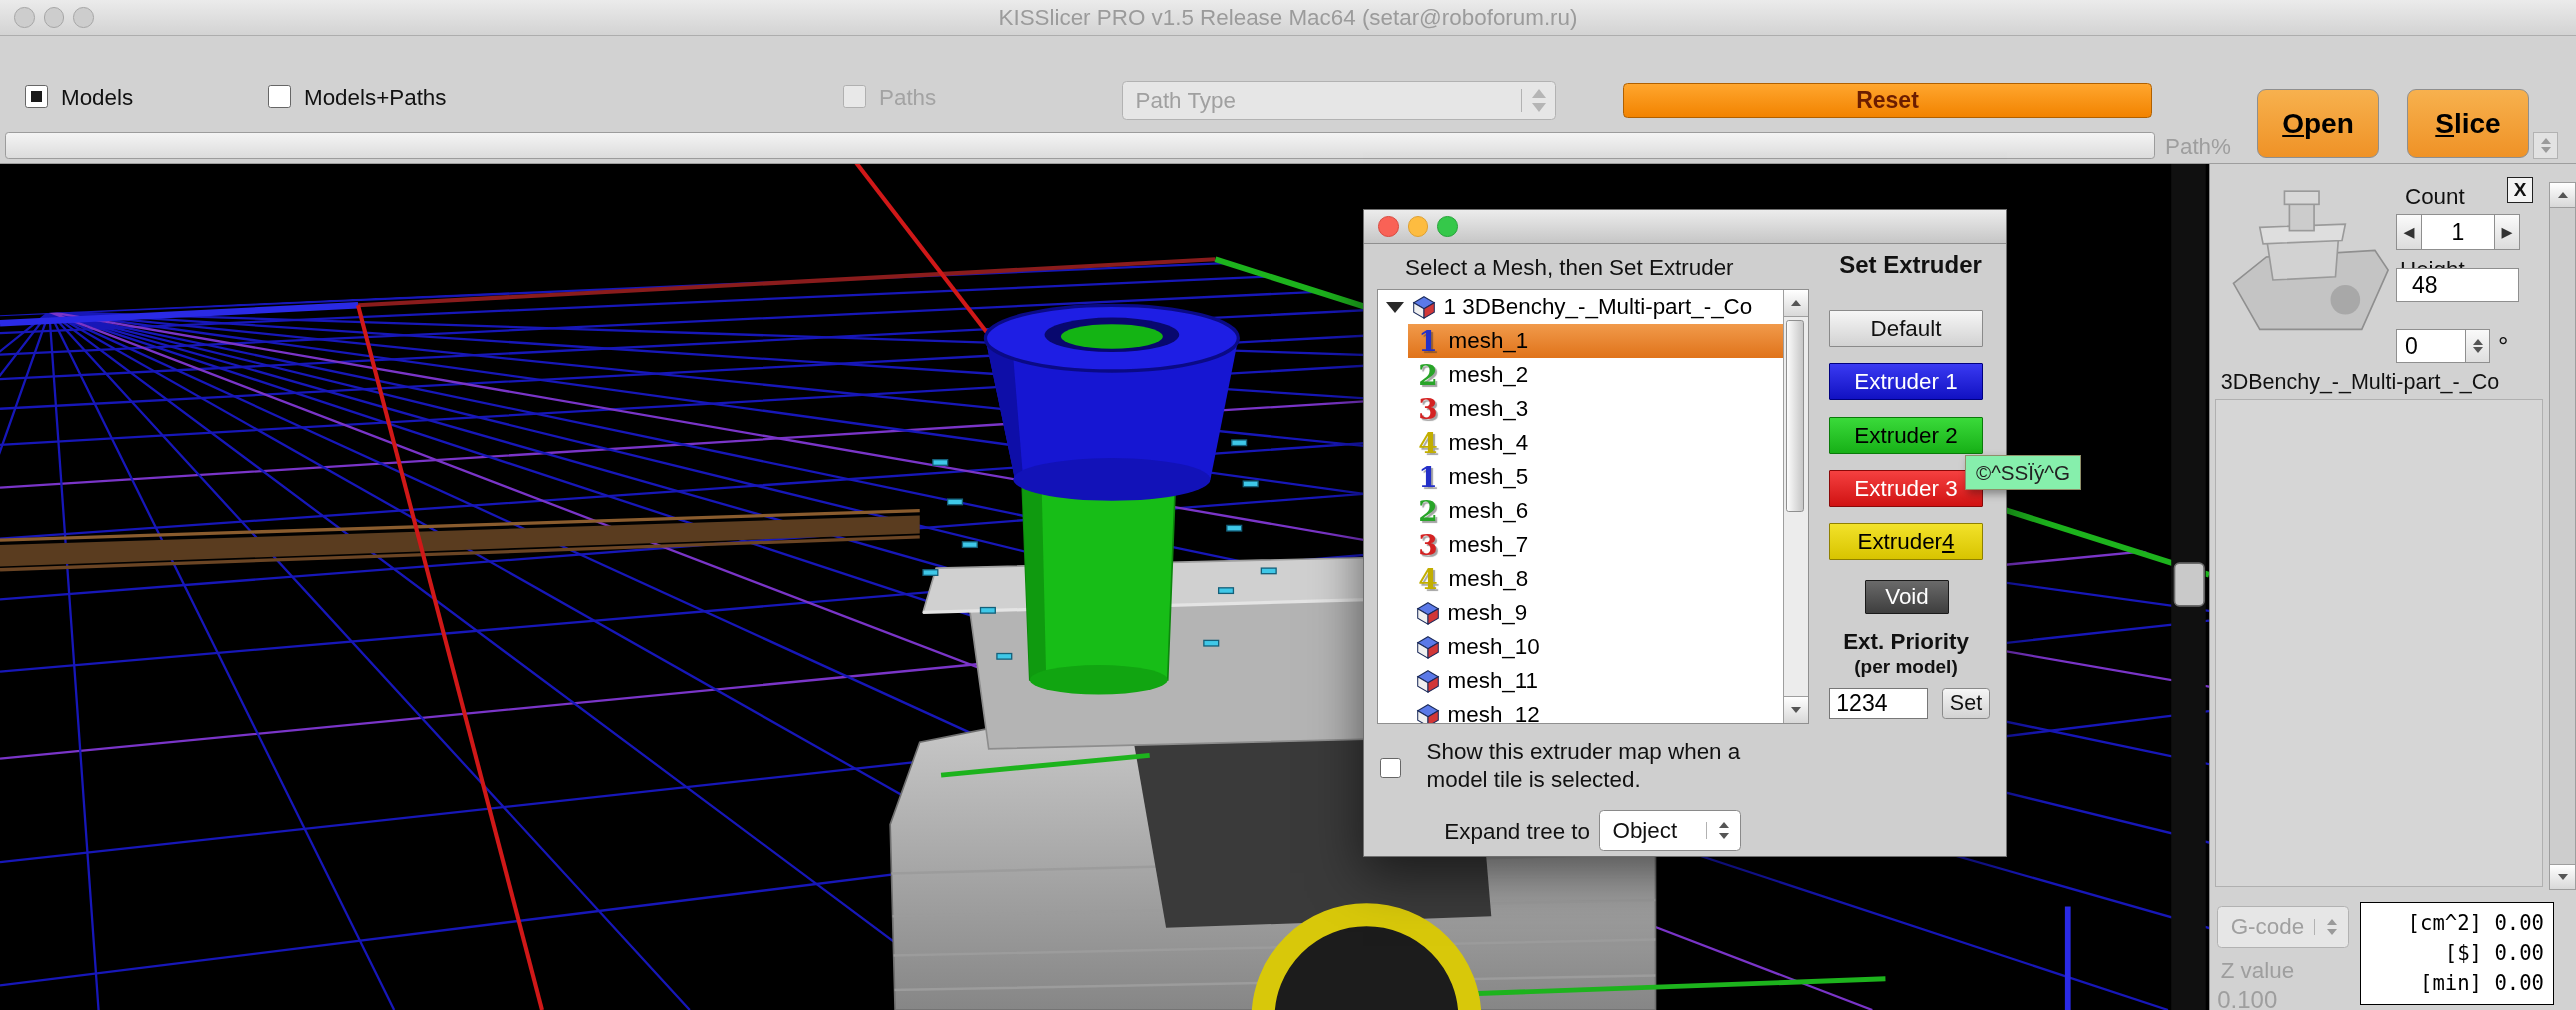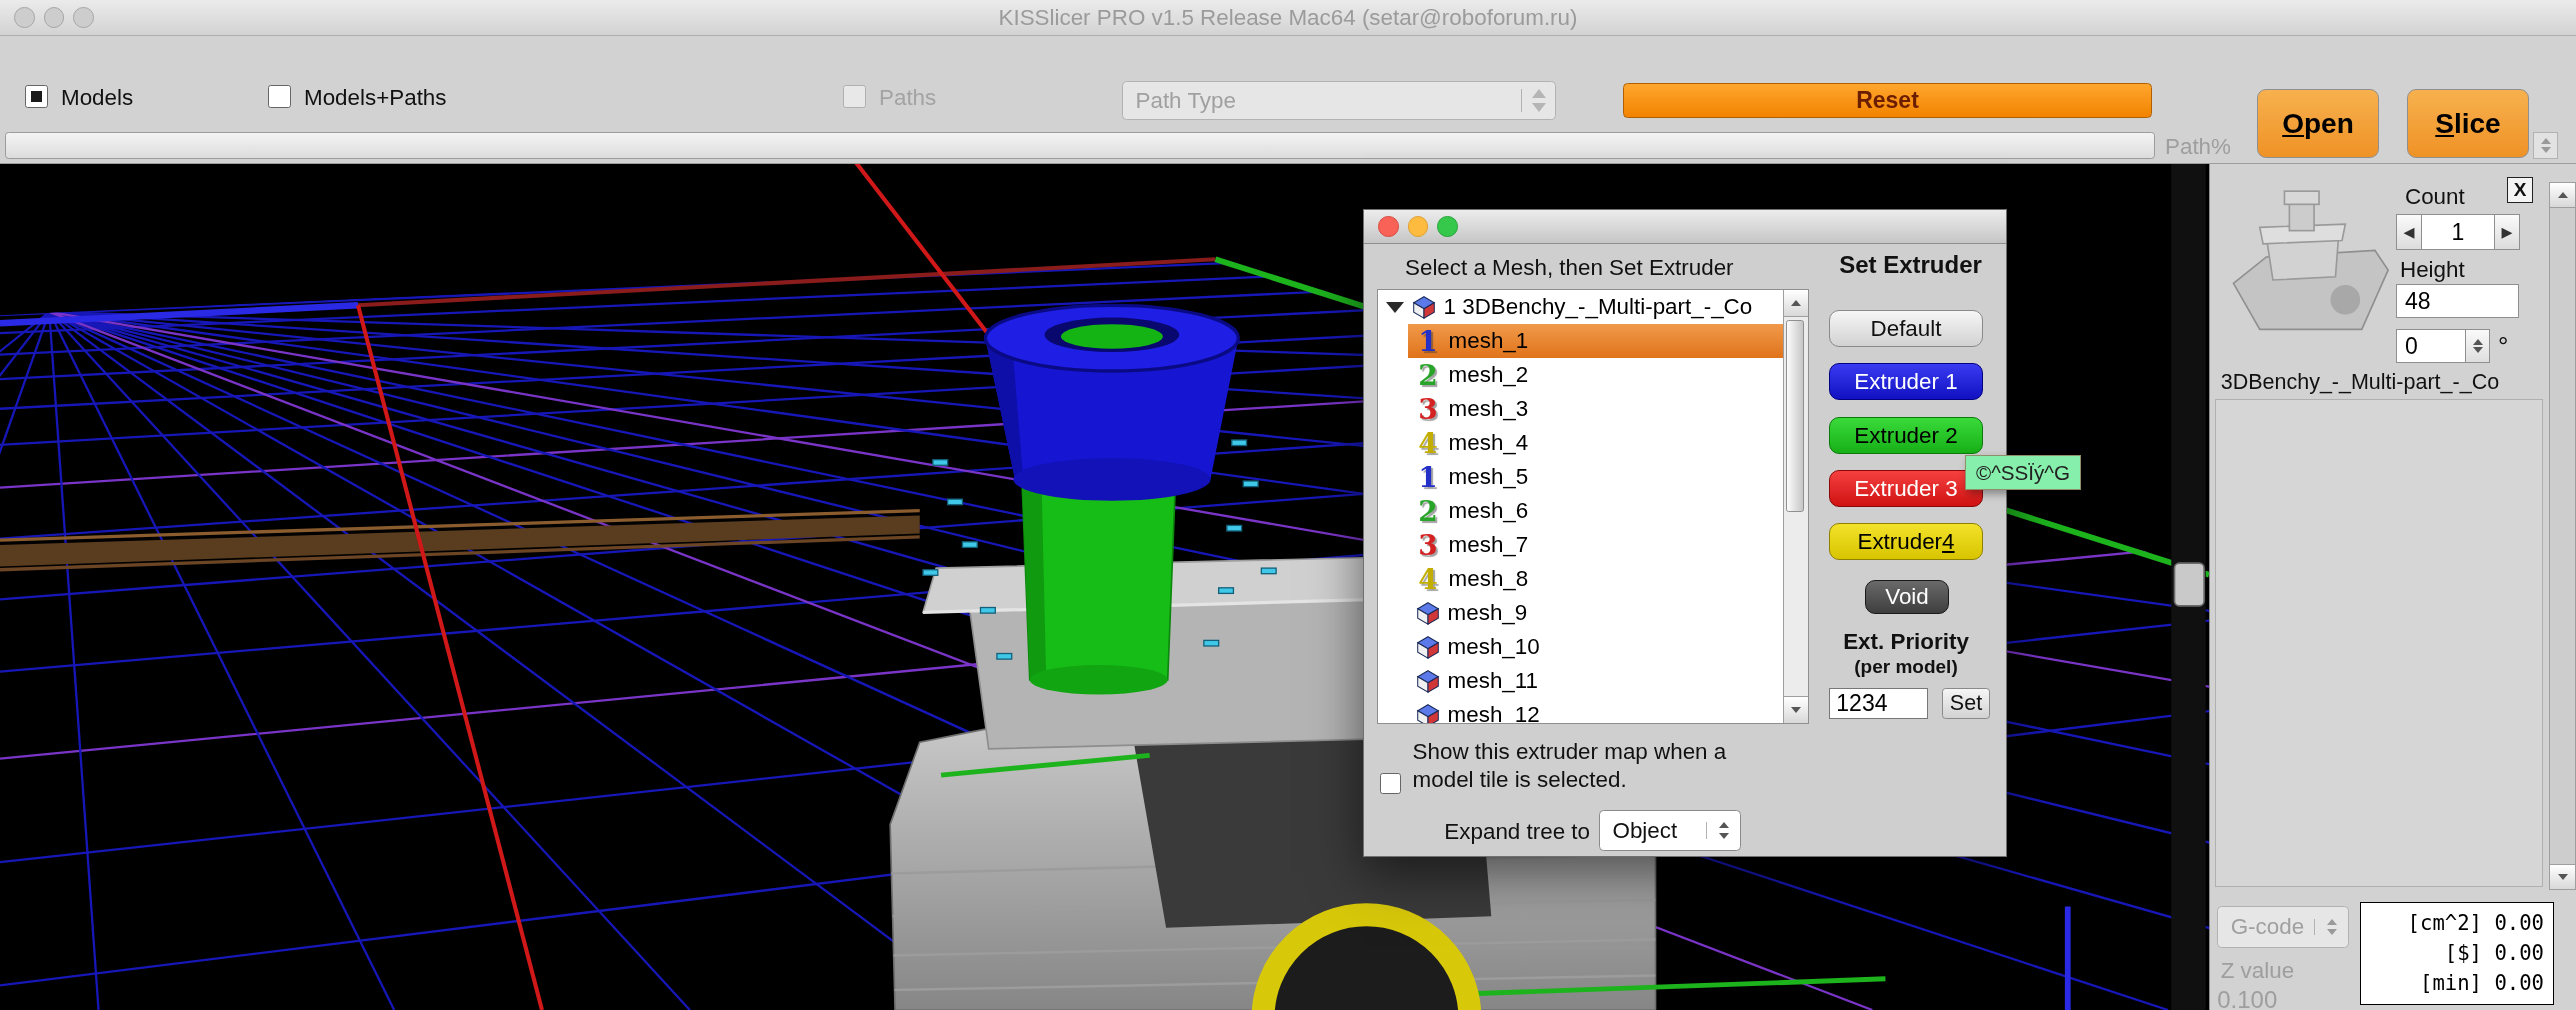--- a/index.html
+++ b/index.html
@@ -45,21 +45,21 @@
 
 .sidebar{position:absolute;left:2209px;top:164px;width:367px;height:846px;background:#d2d2d2;border-left:1.8px solid #8f8f8f}
 .sidebar .abs{position:absolute}
 .thumb{left:7.2px;top:14.3px;width:181px;height:186px}
 .count-label{left:195px;top:20px;font-size:22.4px;color:#111}
 .x-btn{left:297px;top:12.5px;width:26px;height:26px;background:#f4f4f4;border:1.8px solid #222;font-size:19px;font-weight:bold;display:flex;align-items:center;justify-content:center;color:#111}
 .count-stepper{left:186px;top:50px;height:36px;display:flex}
 .step-arrow{width:26px;background:linear-gradient(#fbfbfb,#dcdcdc);border:1.8px solid #8f8f8f;font-size:14.3px;display:flex;align-items:center;justify-content:center;color:#333}
 .count-field{width:72px;background:#fff;border-top:1.8px solid #8f8f8f;border-bottom:1.8px solid #8f8f8f;border-left:none;border-right:none;font-size:23px;text-align:center;font-family:"Liberation Sans",sans-serif}
 .height-label{left:190px;top:93px;font-size:22.4px;color:#111}
-.height-field{left:186px;top:120px;width:123px;height:34px;background:#fff;border:1.8px solid #8f8f8f;font-size:23px;padding-left:8px;font-family:"Liberation Sans",sans-serif}
+.height-field{left:186px;top:104px;width:123px;height:34px;background:#fff;border:1.8px solid #8f8f8f;font-size:23px;padding-left:15px;font-family:"Liberation Sans",sans-serif}
 .rot-wrap{left:186px;top:165px;height:34px;display:flex;align-items:center}
 .rot-field{width:70px;height:34px;background:#fff;border:1.8px solid #8f8f8f;font-size:23px;padding-left:8px;font-family:"Liberation Sans",sans-serif}
 .spin{width:24px;height:34px;border:1.8px solid #8f8f8f;border-left:none;background:linear-gradient(#fafafa,#dedede);display:flex;flex-direction:column;align-items:center;justify-content:center;gap:2.7px}
 .degree{font-size:26px;margin-left:8px;color:#111}
 .model-name{left:10.7px;top:206px;width:344px;font-size:21.5px;color:#111;white-space:nowrap;overflow:hidden}
 .tiles{left:5.4px;top:235px;width:328px;height:488px;border:1.8px solid #b0b0b0;background:#d6d6d6}
 .side-scroll{left:339px;top:18px;width:27px;height:708px;background:#cdcdcd;border:1.8px solid #9e9e9e}
 .ss-btn{position:absolute;left:0;width:100%;height:25px;background:linear-gradient(#fff,#d8d8d8);display:flex;align-items:center;justify-content:center}
 .ss-btn.top{top:0;border-bottom:1.8px solid #9e9e9e}
 .ss-btn.bottom{bottom:0;border-top:1.8px solid #9e9e9e}
@@ -86,34 +86,34 @@
 .num{width:25px;font-size:28px;font-weight:bold;text-align:center;font-family:"DejaVu Serif",serif;text-shadow:1.8px 1.8px 0.9px rgba(50,50,50,.45)}
 .num1{color:#2430c8}.num2{color:#28a428}.num3{color:#d42222}.num4{color:#c2ae00}
 .cube{width:24px;height:24px;flex:0 0 auto}
 .cube svg{display:block;width:100%;height:100%}
 .disc{width:0;height:0;border-left:9px solid transparent;border-right:9px solid transparent;border-top:11.6px solid #2a2a2a;flex:0 0 auto}
 .list-scroll{position:absolute;right:0;top:0;width:25px;height:100%;background:#ececec;border-left:1.8px solid #9e9e9e}
 .ls-btn{position:absolute;left:0;width:100%;height:27px;background:linear-gradient(#fff,#d8d8d8);display:flex;align-items:center;justify-content:center}
 .ls-btn.top{top:0;border-bottom:1.8px solid #9e9e9e}
 .ls-btn.bottom{bottom:0;border-top:1.8px solid #9e9e9e}
 .ls-thumb{position:absolute;left:1.8px;top:30px;width:18px;height:192px;background:linear-gradient(90deg,#fcfcfc,#c6c6c6);border:0.9px solid #8f8f8f;border-radius:2.7px}
-.ext-btn{position:absolute;left:465px;width:154px;height:37px;display:flex;align-items:center;justify-content:center;font-size:22.4px;border-radius:10px;border:1.8px solid #555}
+.ext-btn{position:absolute;left:465px;width:154px;height:37px;display:flex;align-items:center;justify-content:center;font-size:22.4px;border-radius:1px;border:1.8px solid #555}
 #btn-default{top:100px;background:linear-gradient(#f6f6f6,#d2d2d2);border-color:#8a8a8a;color:#111}
 #btn-e1{top:153px;background:linear-gradient(#3a3af2,#1111c2);border-color:#000080;color:#fff}
 #btn-e2{top:207px;background:linear-gradient(#3ada3a,#17b017);border-color:#0a7a0a;color:#000}
 #btn-e3{top:260px;background:linear-gradient(#f54040,#d01212);border-color:#8a0808;color:#fff}
 #btn-e4{top:313px;background:linear-gradient(#f2e22a,#d8c400);border-color:#8f8000;color:#000}
 #btn-void{top:370px;left:501px;width:84px;height:34px;background:linear-gradient(#6a6a6a,#3e3e3e);border-color:#1a1a1a;color:#fff}
 .u{text-decoration:underline}
 .tooltip{position:absolute;left:601px;top:245px;background:#86efac;border:0.9px solid #8f8f6a;font-size:20.6px;color:#222;padding:4.5px 10px;white-space:nowrap;z-index:30;box-shadow:2.7px 3.6px 8px rgba(0,0,0,.35)}
 .priority1{position:absolute;left:465px;top:419px;width:154px;text-align:center;font-size:22.4px;font-weight:bold;color:#111}
 .priority2{position:absolute;left:465px;top:446px;width:154px;text-align:center;font-size:19px;font-weight:bold;color:#111}
 .priority-input{position:absolute;left:465px;top:478px;width:99px;height:31px;border:1.8px solid #777;font-size:23px;padding-left:6.3px;background:#fff;font-family:"Liberation Sans",sans-serif}
 .set-btn{position:absolute;left:578px;top:478px;width:48px;height:31px;background:linear-gradient(#f6f6f6,#d2d2d2);border:1.8px solid #8a8a8a;border-radius:3.6px;font-size:21.5px;color:#111;display:flex;align-items:center;justify-content:center}
-.showmap{position:absolute;left:16px;top:528px;display:flex;gap:12px;width:428px;align-items:flex-end}
+.showmap{position:absolute;left:16px;top:528px;display:flex;gap:26px;width:428px;align-items:center}
 .showmap .cb{margin-top:3.6px;width:20.6px;height:20.6px}
 .showmap-label{font-size:22.4px;line-height:28px;color:#111;width:362px}
 .expand-label{position:absolute;left:36px;top:609px;width:190px;text-align:right;font-size:22.4px;color:#111}
 .expand-combo{left:235px;top:600px;width:142px;height:41px;position:absolute}
 </style>
 </head>
 <body>
 
 <div class="app">
 

